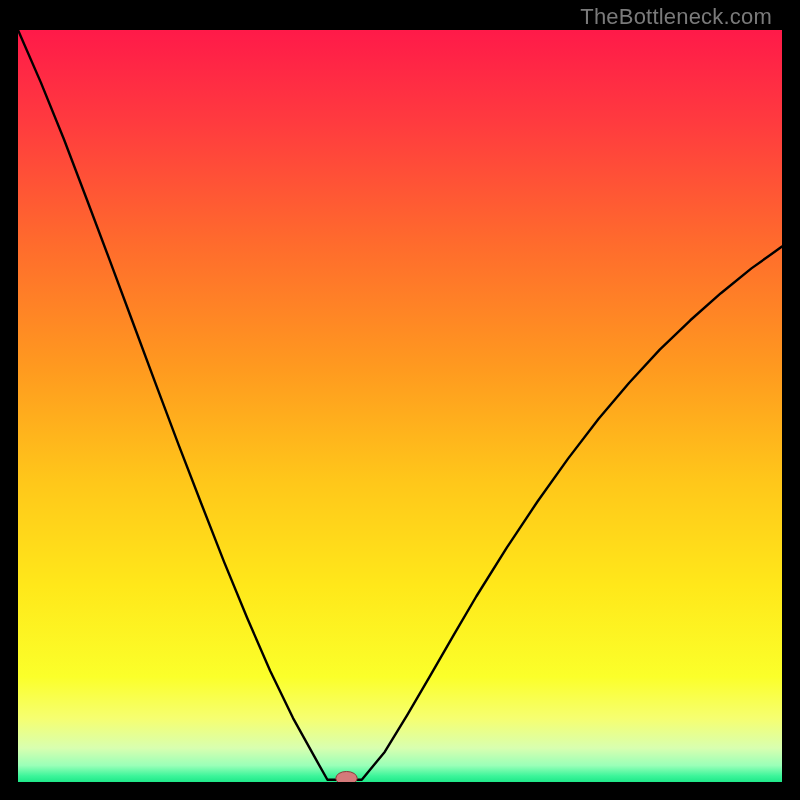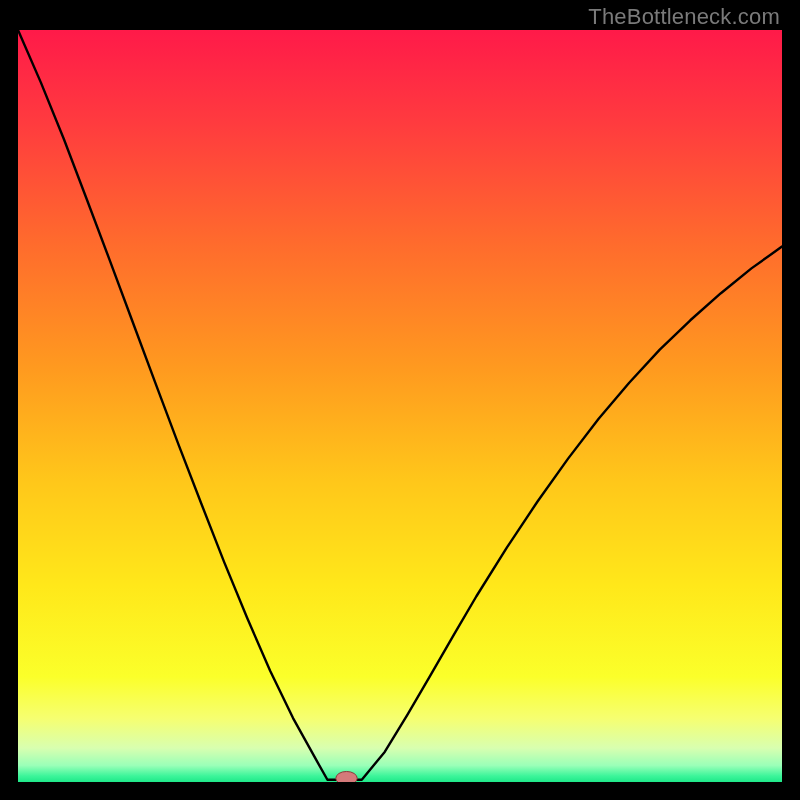--- a/index.html
+++ b/index.html
@@ -12,21 +12,21 @@
   }
   .frame {
     position: relative;
     width: 800px;
     height: 800px;
     background: #000;
   }
   .watermark {
     position: absolute;
     top: 4px;
-    right: 20px;
+    right: 28px;
     color: #7a7a7a;
     font-size: 22px;
     font-weight: 500;
     letter-spacing: 0.2px;
     z-index: 10;
   }
   .plot-outer {
     position: absolute;
     left: 18px;
     top: 30px;

